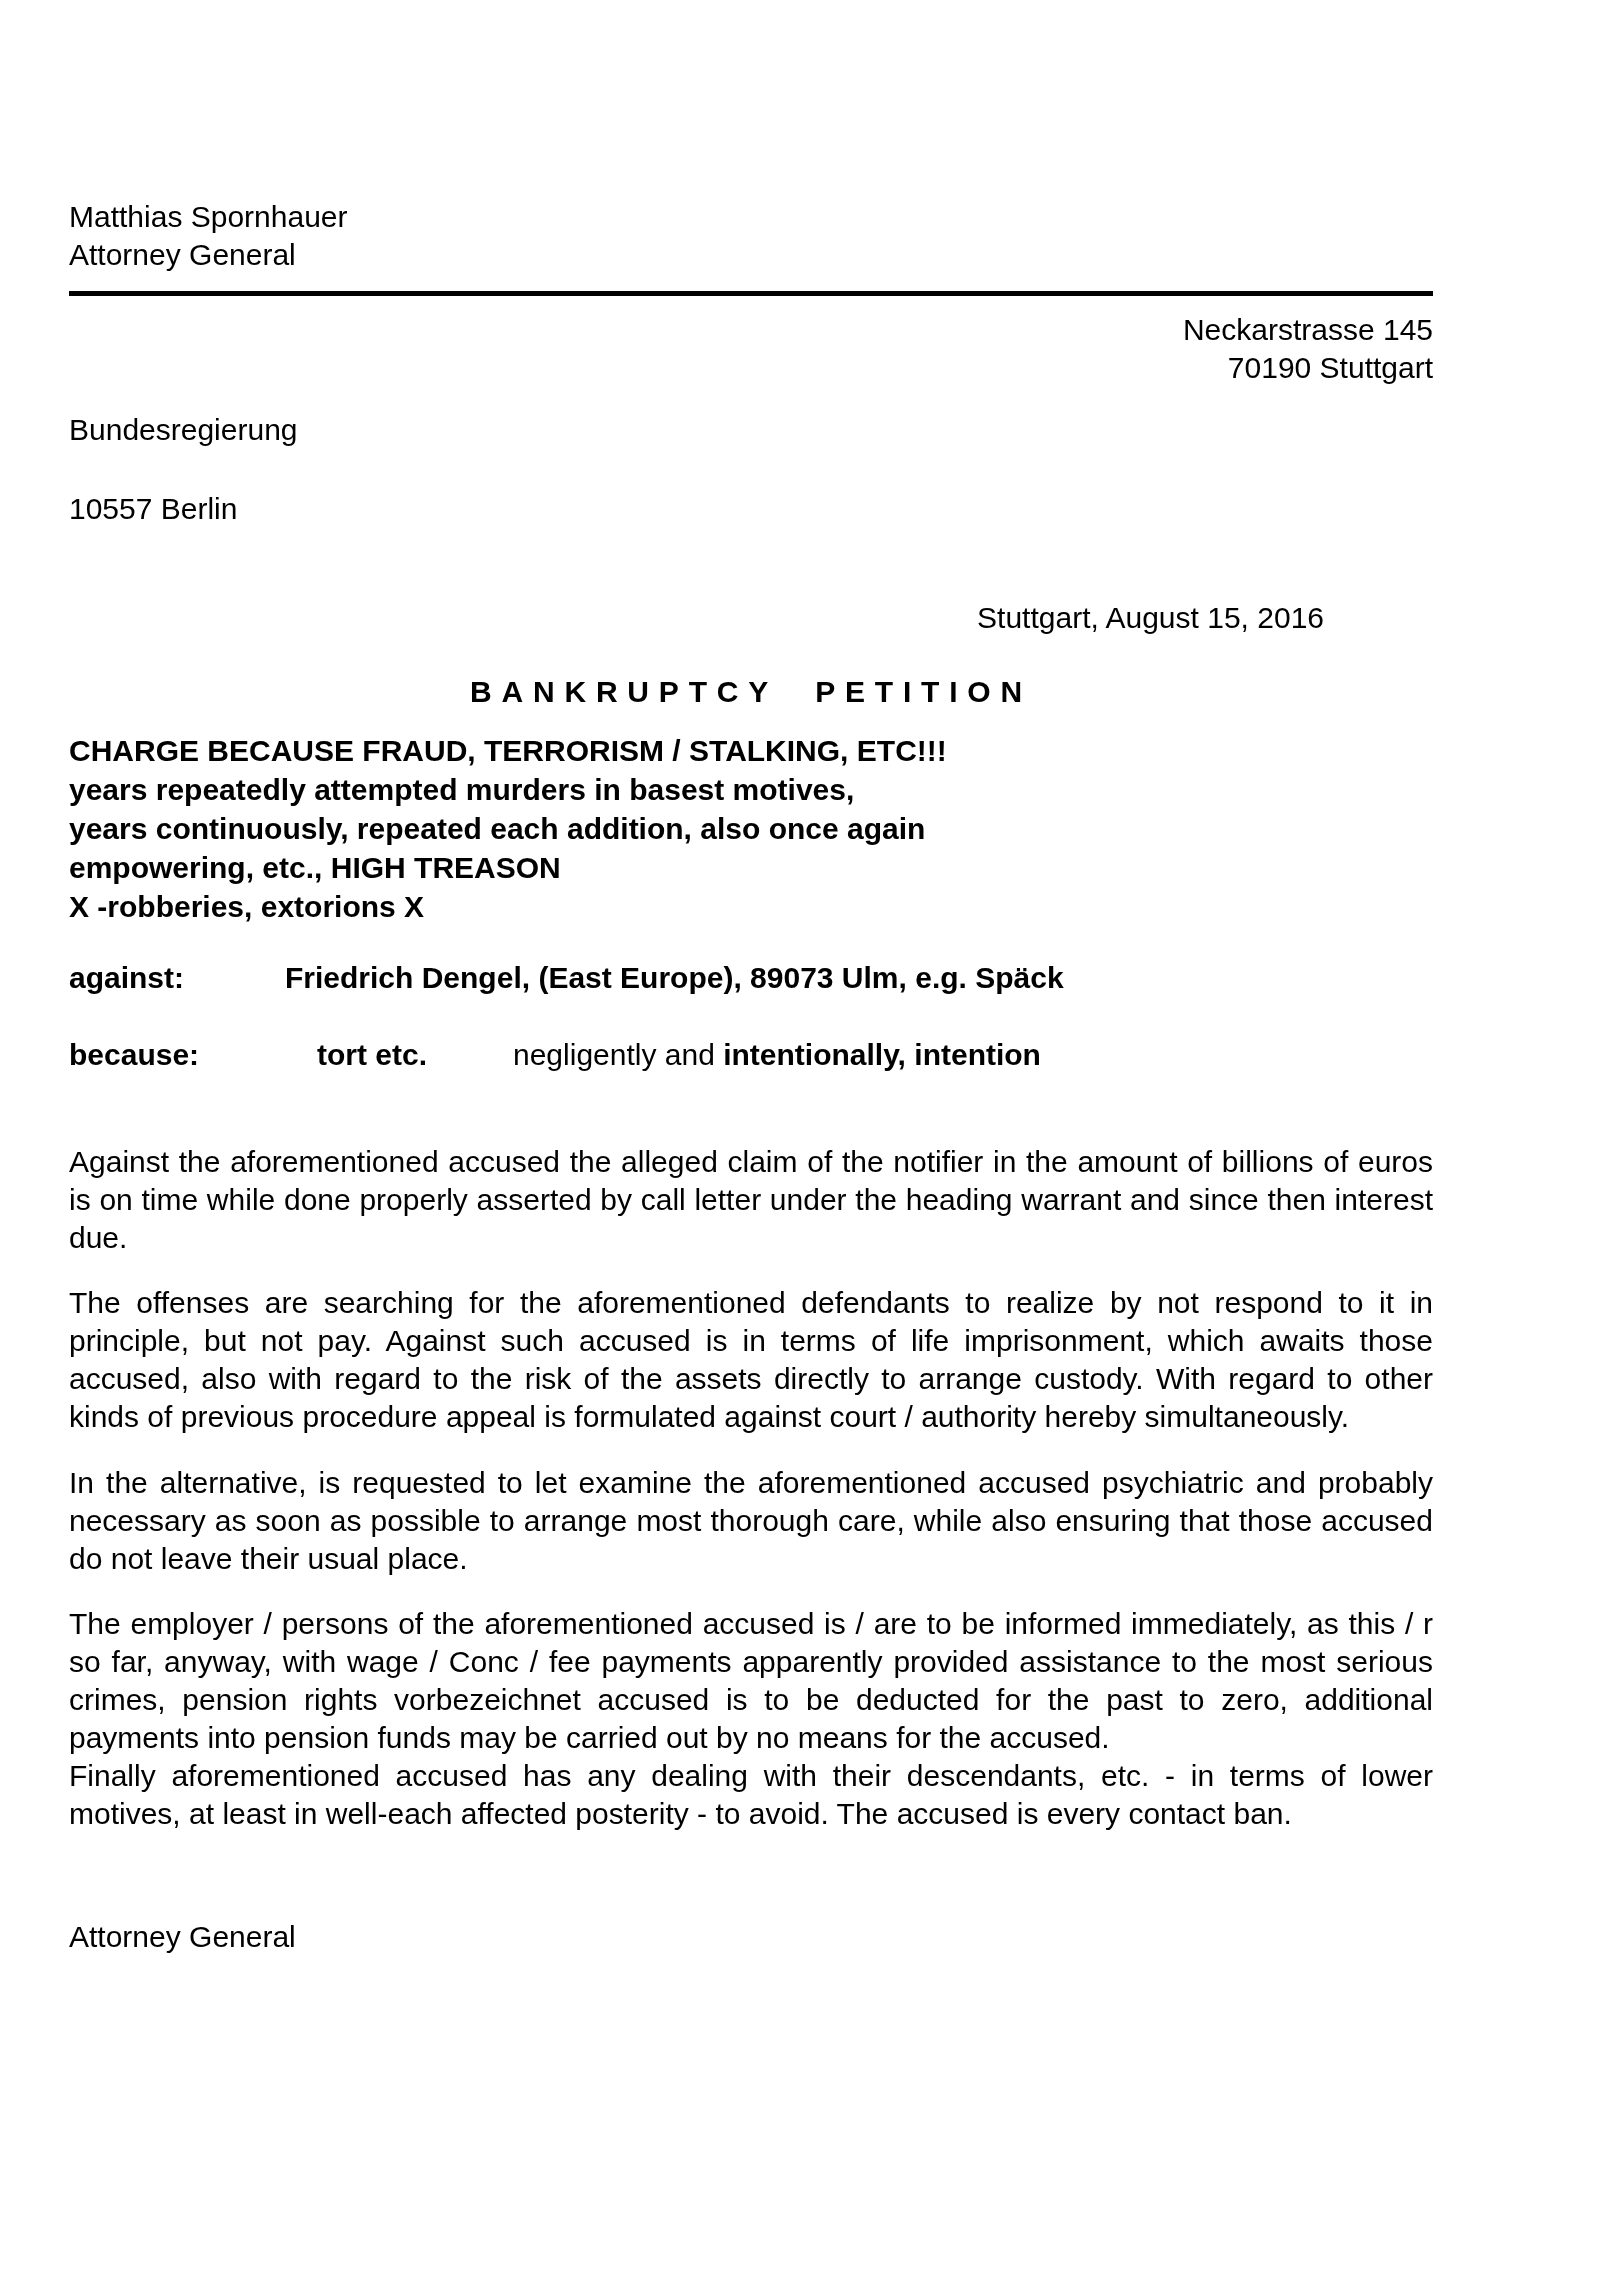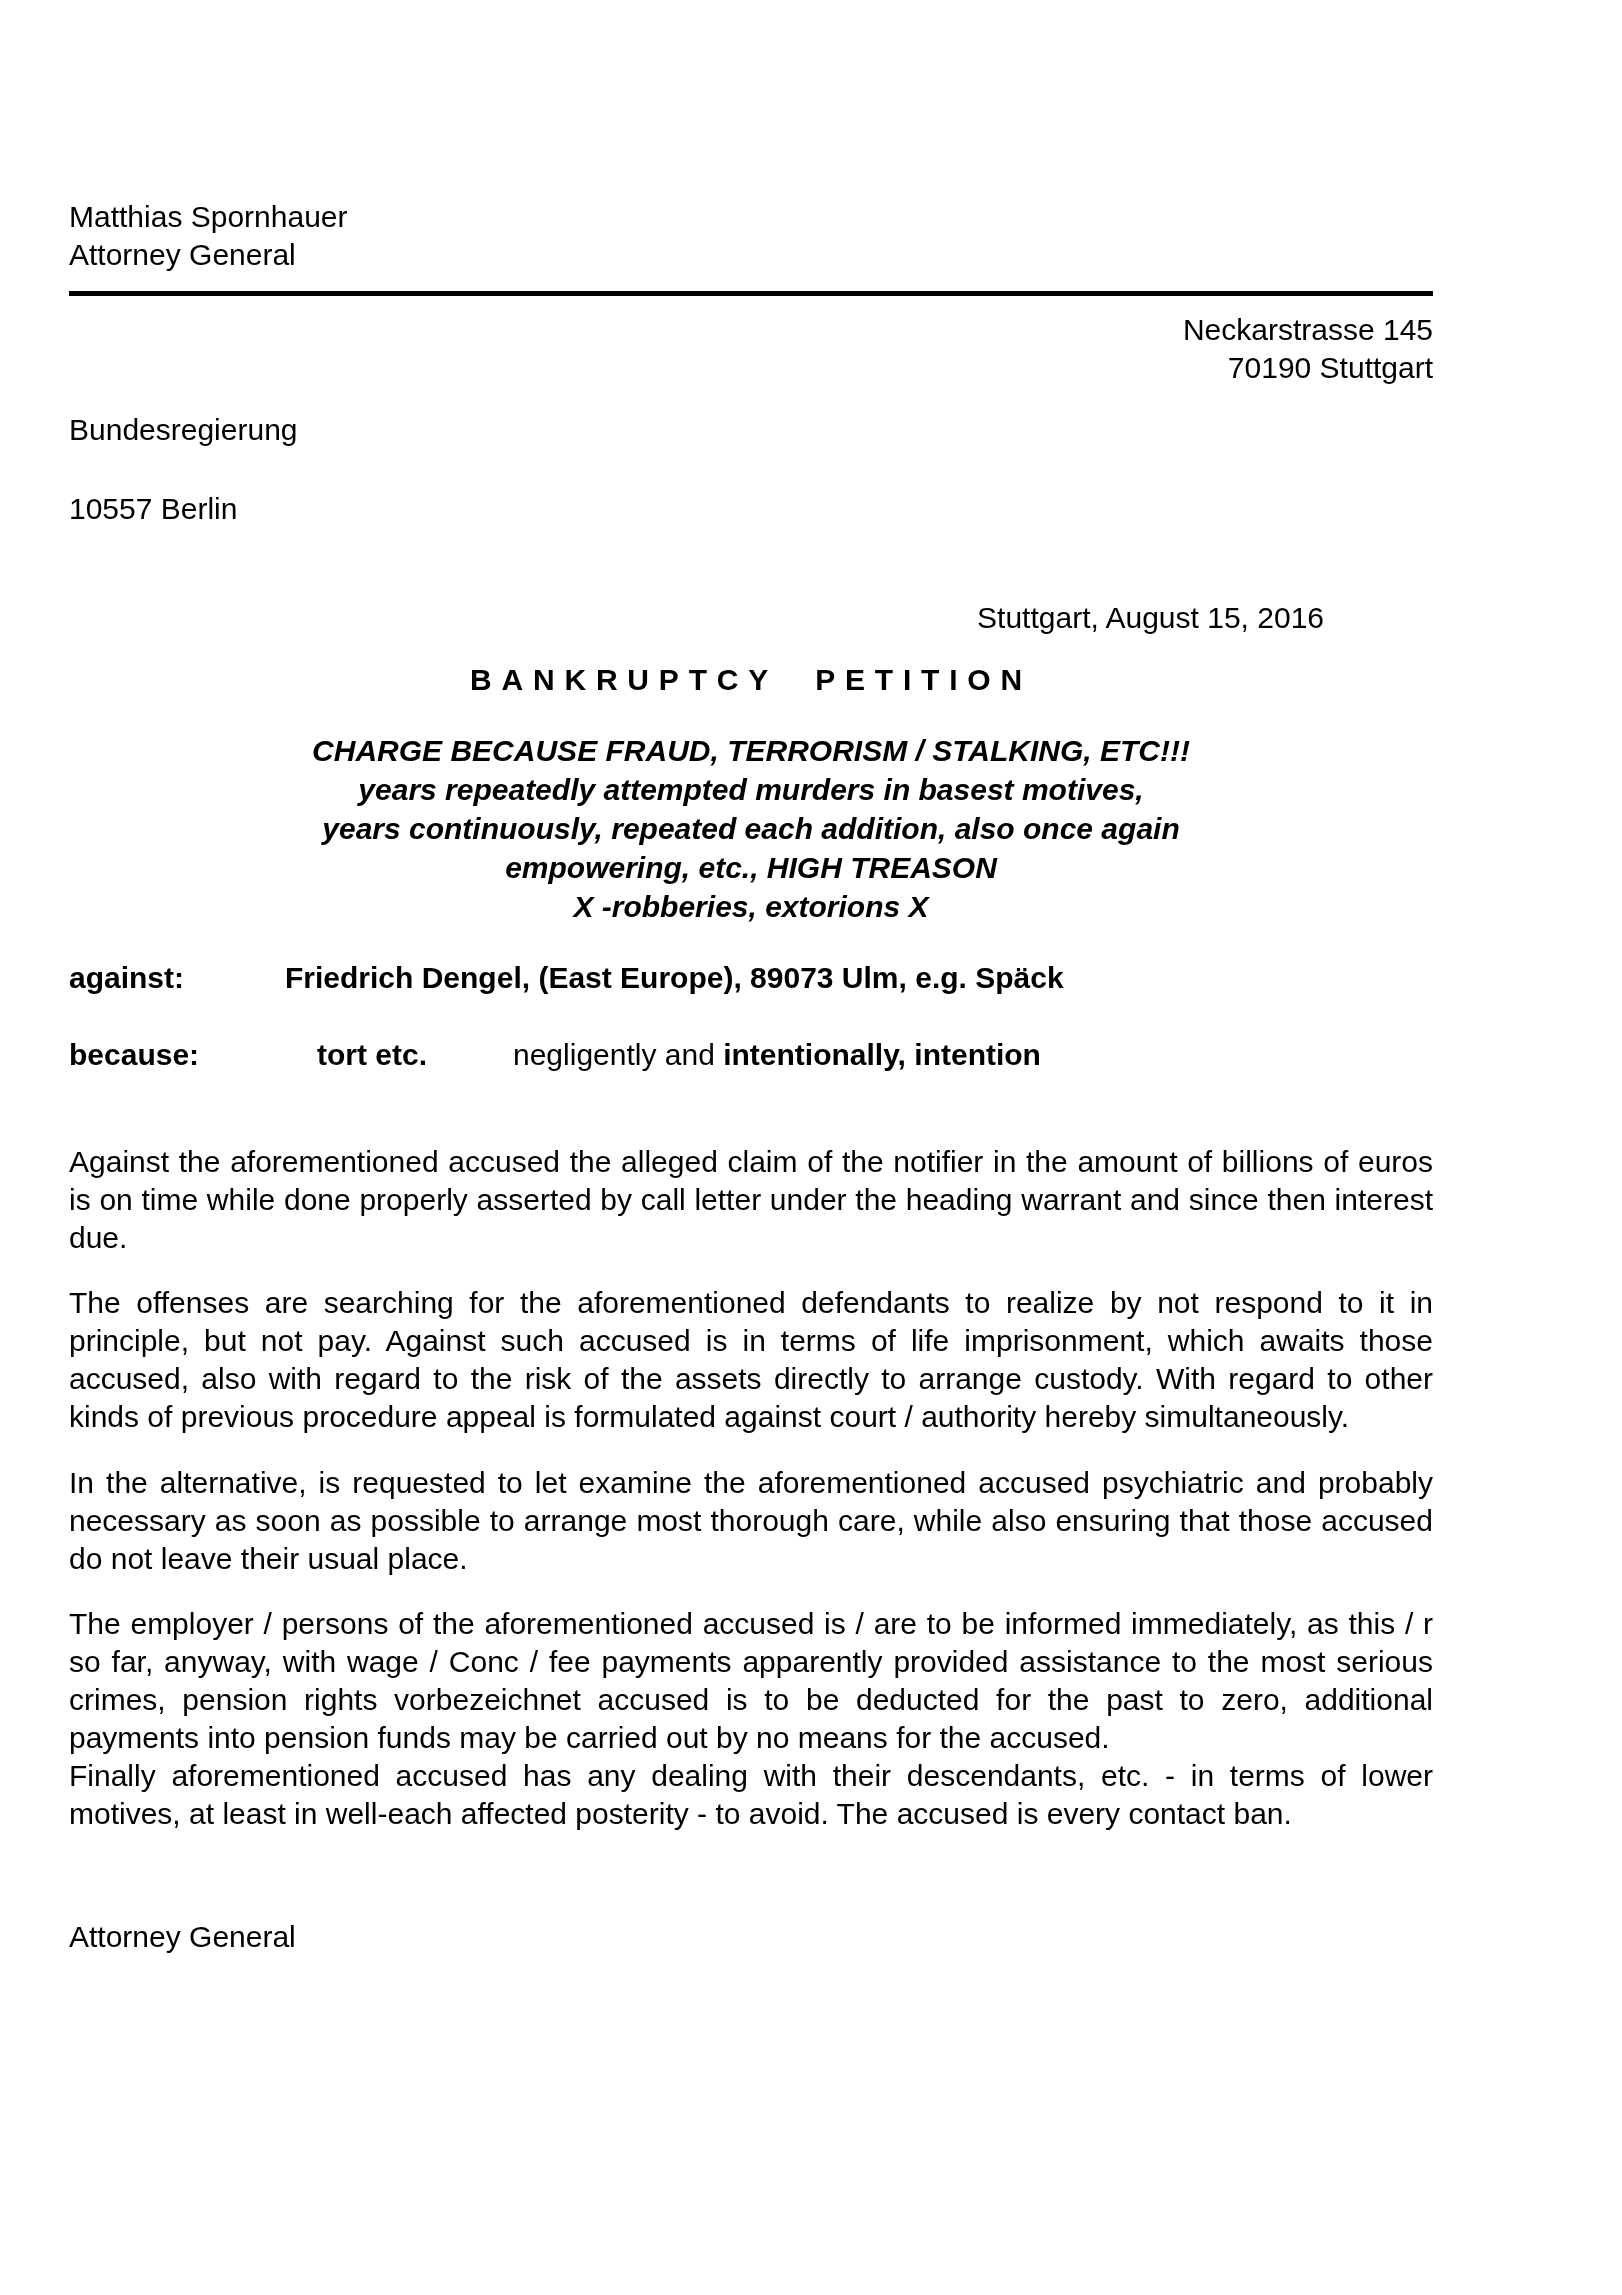--- a/index.html
+++ b/index.html
@@ -23,32 +23,31 @@
     margin-top: 17px;
     border: 0;
     border-top: 5.9px solid #000000;
     width: 100%;
   }
   .sender-address { margin-top: 9.2px; text-align: right; }
   .recipient-name { margin-top: 23.6px; }
   .recipient-city { margin-top: 41px; }
   .dateline { margin-top: 71px; text-align: right; padding-right: 109px; }
   .doc-title {
-    margin-top: 24px;
+    margin-top: 36px;
     text-align: center;
     font-weight: bold;
     letter-spacing: 9.8px;
     word-spacing: 19.6px;
   }
   .charge-block {
-    margin-top: 32px;
-    text-align: center;
+    margin-top: 20px;
+    text-align: left;
     font-weight: bold;
     line-height: 39px;
-    font-style: italic;
   }
   .row { display: flex; margin-top: 31px; line-height: 41px; }
   .row.because { margin-top: 38px; line-height: 38px; }
   .row .label { flex: 0 0 216px; font-weight: bold; }
   .row .value { flex: 1; }
   .tort-cell { display: inline-block; width: 196px; font-weight: bold; margin-left: 32px; }
   .para { margin: 27.5px 0 0 0; text-align: justify; }
   .para.first { margin-top: 69px; }
   .para.attached { margin-top: 0; }
   .closing { margin-top: 85px; }

